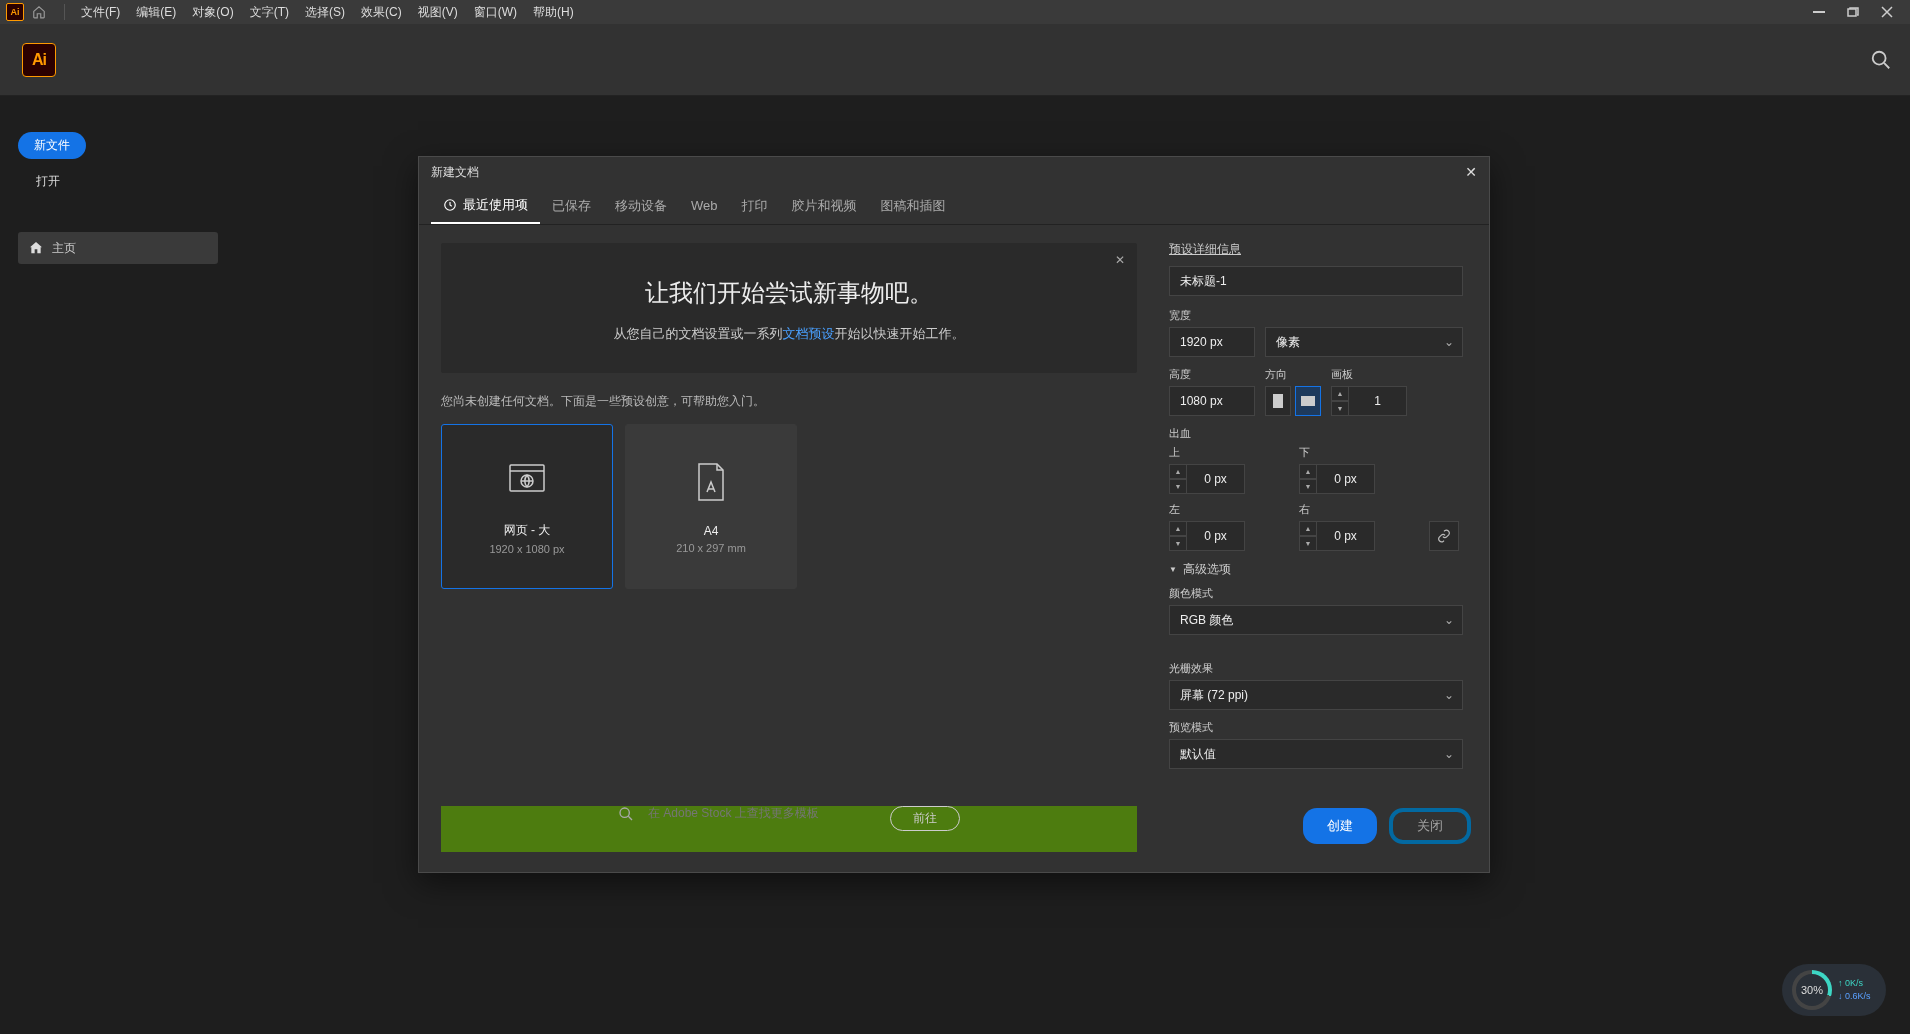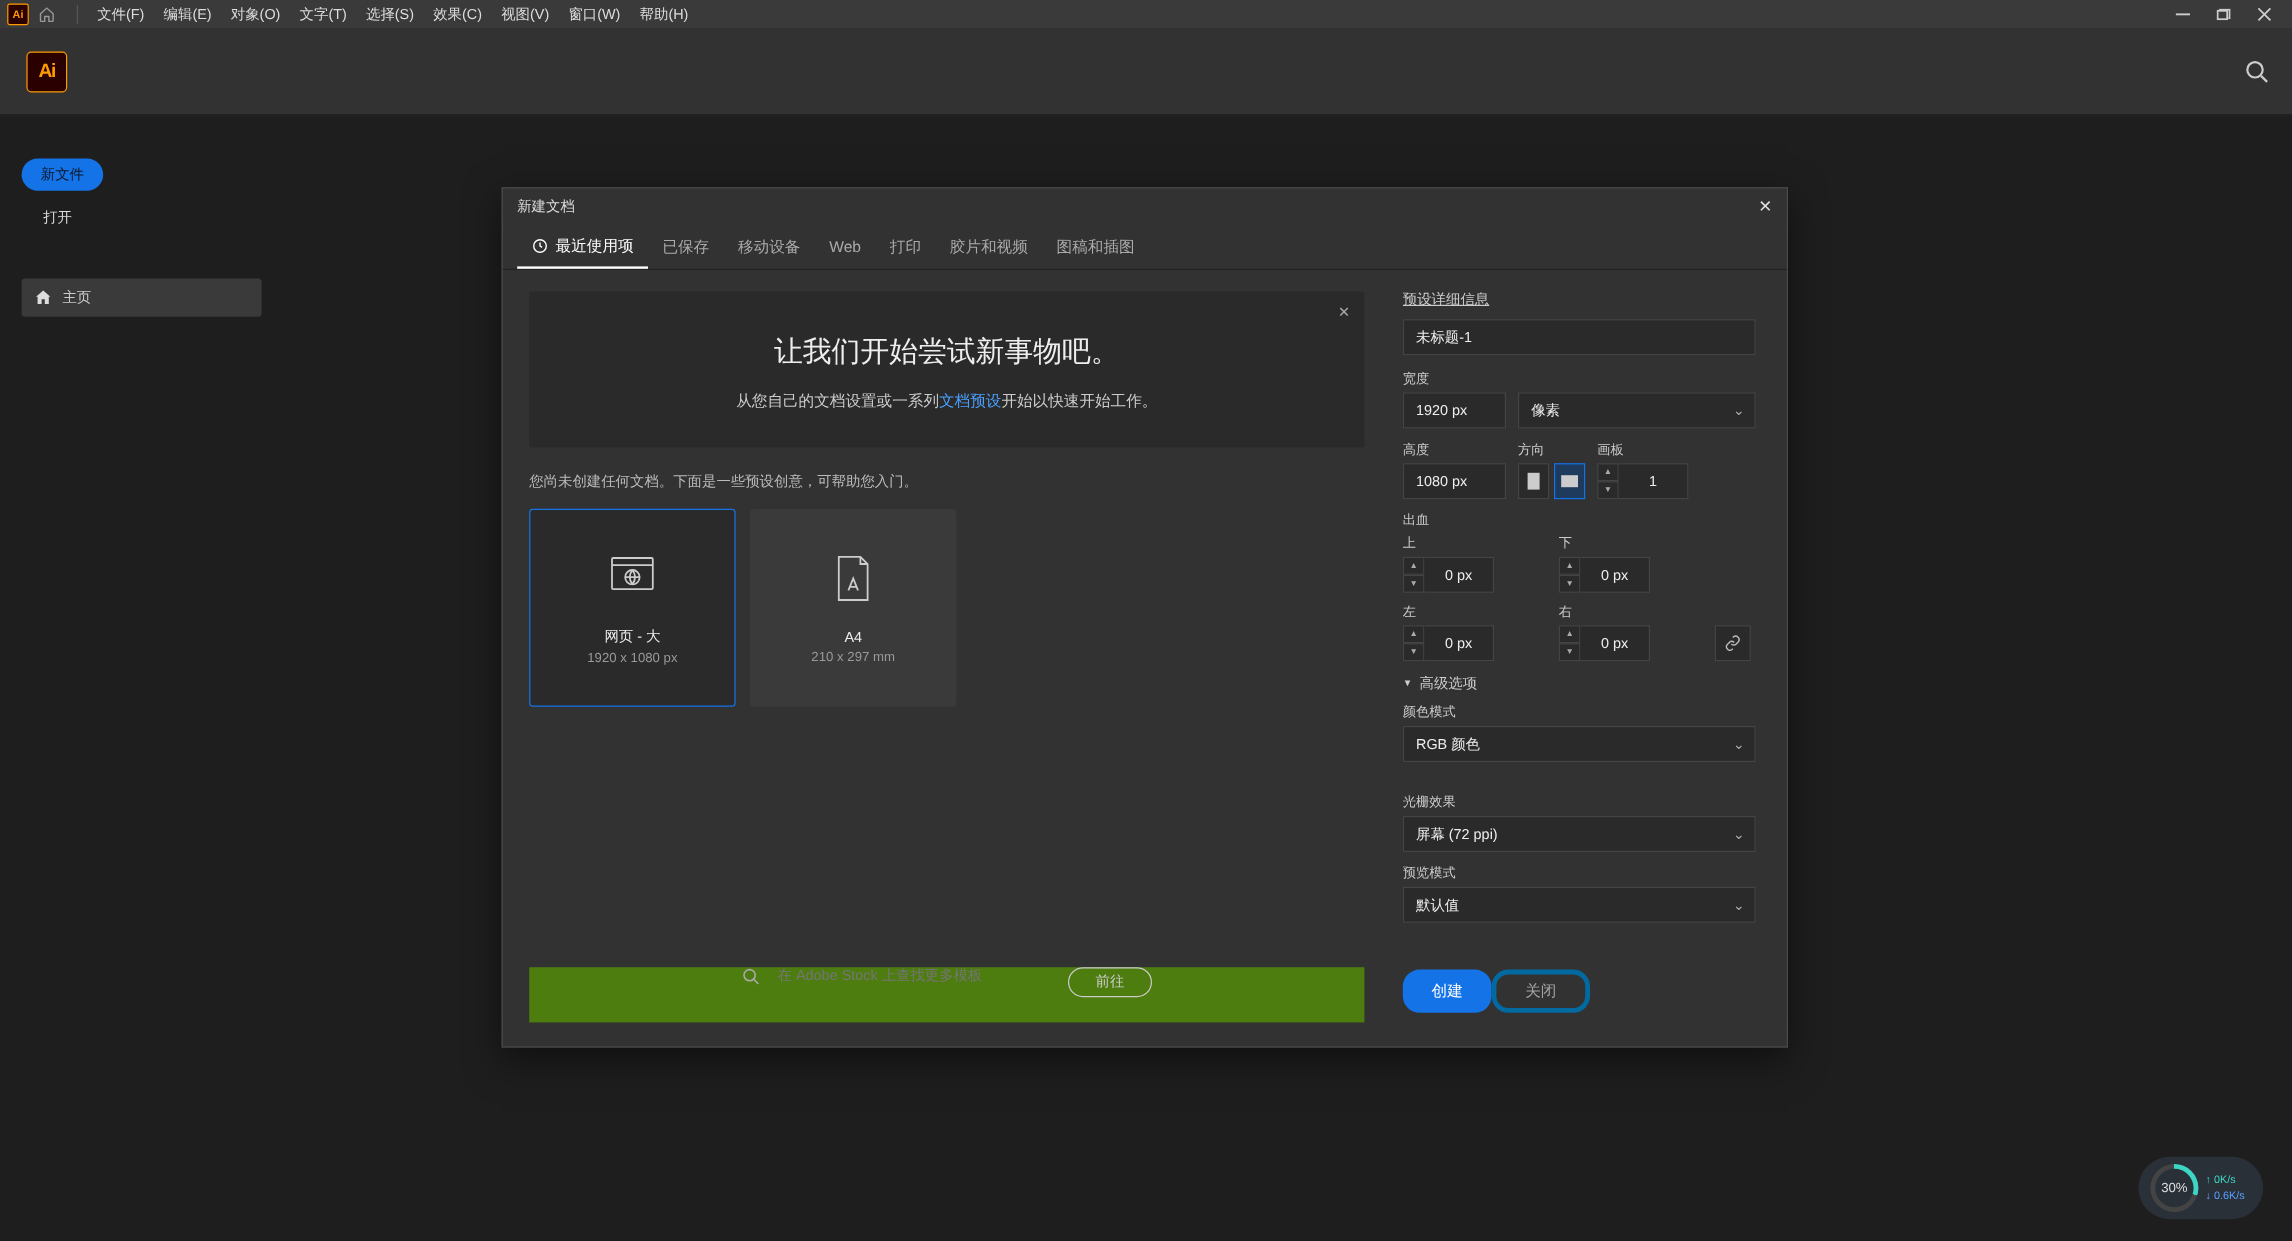--- a/index.html
+++ b/index.html
@@ -17,21 +17,21 @@
 
 
 .header { height: 72px; background: #323232; display:flex; align-items:center; padding: 0 18px; border-bottom:1px solid #222;}
 .header .app-logo { width: 34px; height:34px; background:#2b0000; border:1px solid #ff9a00; border-radius:4px; display:flex; align-items:center; justify-content:center; margin-left:4px;}
 .header .app-logo span { color:#ff9a00; font-size:16px; font-weight:bold; letter-spacing:-1px;}
 .header .spacer { flex:1; }
 .header .search { width:22px; height:22px; color:#ccc; cursor:pointer; }
 
 
 .sidebar { position:absolute; left:18px; top:132px; width:200px; }
-.pill { background:#1473e6; color:#0f172a; border-radius:14px; padding:5px 16px; font-size:12px; display:inline-block; cursor:pointer; }
+.pill { background:#1473e6; color:#ffffff; border-radius:14px; padding:5px 16px; font-size:12px; display:inline-block; cursor:pointer; }
 .link-btn { display:block; color:#ddd; padding:8px 18px; font-size:12px; cursor:pointer; margin-top:6px; }
 .home-row { margin-top:34px; height:32px; background:#3a3a3a; border-radius:3px; display:flex; align-items:center; padding:0 10px; cursor:pointer; position:relative; }
 .home-row .icon { margin-right:8px; display:flex; align-items:center;}
 
 
 .modal { position:absolute; left:418px; top:156px; width:1072px; height:717px; background:#323232; border:1px solid #4a4a4a; display:flex; flex-direction:column; box-shadow:0 10px 30px rgba(0,0,0,.5);}
 .modal-title { height:30px; display:flex; align-items:center; padding:0 12px; font-size:12px; color:#ddd; }
 .modal-title .spacer { flex:1; }
 .modal-title .close { cursor:pointer; color:#ddd; font-size:14px; }
 
@@ -80,21 +80,21 @@
 .orient .btn.landscape .rect { width:14px; height:10px; }
 .stepper { width:18px; display:flex; flex-direction:column; }
 .stepper .s { height:15px; background:#2a2a2a; border:1px solid #444; display:flex; align-items:center; justify-content:center; font-size:7px; color:#aaa; cursor:pointer;}
 .small-input { display:flex; }
 .small-input .val { background:#2a2a2a; border:1px solid #444; border-left:none; height:30px; width:58px; display:flex; align-items:center; justify-content:center; color:#eee; }
 .bleed-grid { display:grid; grid-template-columns: 1fr 1fr 34px; gap:8px 10px; }
 .link-icon { width:30px; height:30px; background:#2a2a2a; border:1px solid #444; display:flex; align-items:center; justify-content:center; color:#bbb; align-self:end;}
 .adv { display:flex; align-items:center; gap:6px; color:#ccc; cursor:pointer; margin:10px 0 8px; }
 .adv .tri { font-size:8px; }
 
-.footer-btns { display:flex; gap:0; padding:16px 0 12px; }
+.footer-btns { display:flex; gap:12px; justify-content:flex-end; padding:16px 0 12px; }
 .btn-primary { background:#1473e6; color:#fff; border:none; border-radius:14px; padding:5px 24px; font-size:13px; cursor:pointer;}
 .btn-secondary { background:transparent; color:#a3a3a3; border:4px solid #0369a1; border-radius:14px; padding:5px 24px; font-size:13px; cursor:pointer;}
 
 
 .netspeed { position:absolute; right:24px; bottom:18px; width:104px; height:52px; background:#2a3038; border-radius:26px; display:flex; align-items:center; padding:0 10px; gap:6px;}
 .netspeed .ring { width:40px; height:40px; border-radius:50%; background:conic-gradient(#3dd6c4 0 30%, #444 30% 100%); display:flex; align-items:center; justify-content:center; position:relative;}
 .netspeed .ring::after{ content:''; position:absolute; inset:4px; background:#2a3038; border-radius:50%;}
 .netspeed .ring span { position:relative; z-index:1; font-size:11px; color:#ddd;}
 .netspeed .stats { font-size:9px; line-height:1.4; }
 .netspeed .up { color:#3dd6c4;}

